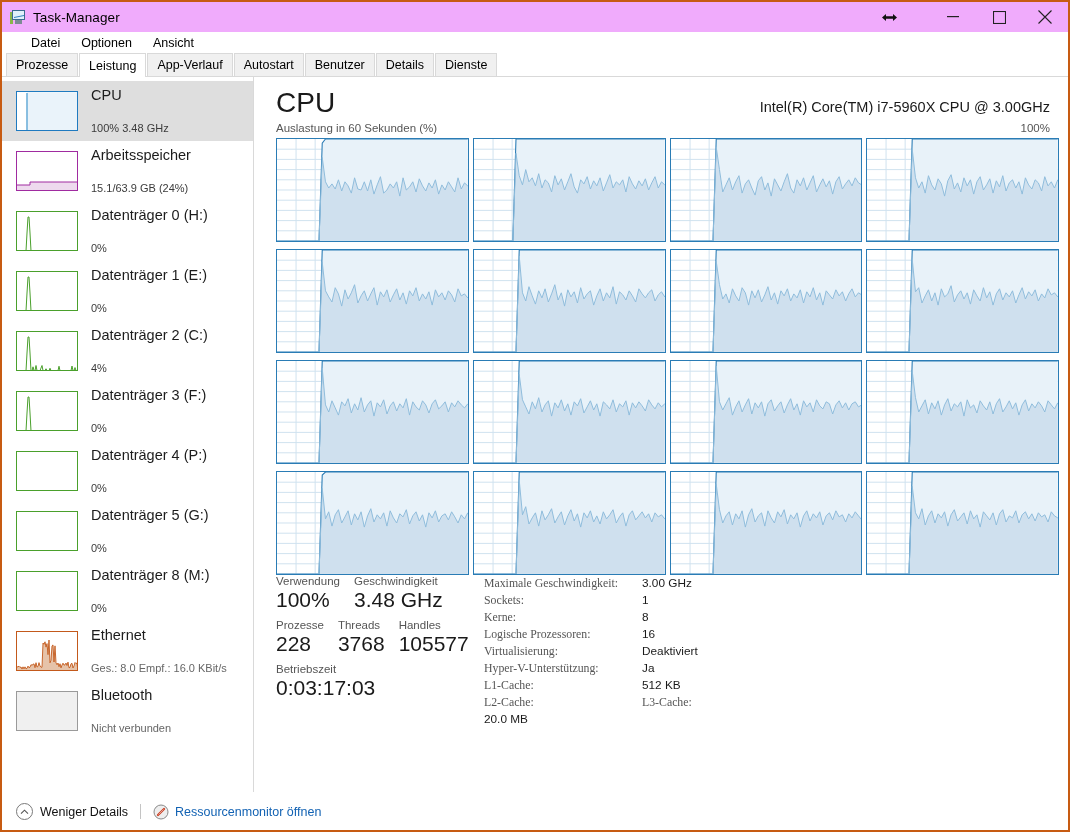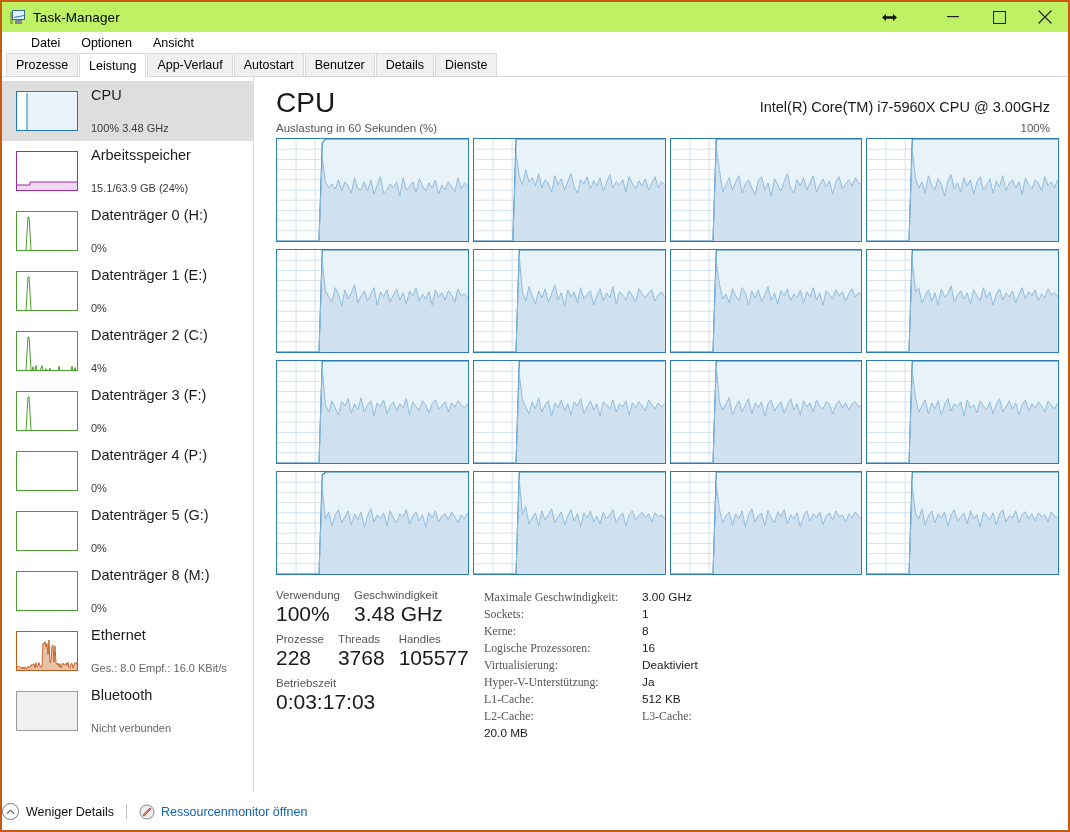--- a/index.html
+++ b/index.html
@@ -22,21 +22,21 @@
     display: flex;
     flex-direction: column;
   }
 
   
   .titlebar {
     height: 30px;
     flex: 0 0 30px;
     display: flex;
     align-items: center;
-    background: #bef264;
+    background: #f0abfc;
     position: relative;
   }
   .app-icon {
     width: 16px; height: 16px;
     margin-left: 8px; margin-right: 7px;
     position: relative;
     flex: 0 0 16px;
   }
   .app-icon .scr {
     position: absolute; left: 2px; top: 1px;
@@ -234,21 +234,20 @@
   .gcell {
     border: 1px solid #2a7cb5;
     background: #ffffff;
     position: relative;
     overflow: hidden;
   }
   .gcell svg { display: block; width: 100%; height: 100%; }
 
   
   .stats {
-    margin-top: 14px;
     display: flex;
   }
   .stats-left { width: 208px; flex: 0 0 208px; }
   .stat-row { display: flex; }
   .stat-cell { margin-right: 14px; }
   .stat-lbl {
     font-size: 11.5px;
     color: #555;
     white-space: nowrap;
   }
@@ -270,20 +269,21 @@
   }
   .sr-key { color: #555; white-space: nowrap; font-family: Liberation Serif, serif; }
   .sr-val { color: #1a1a1a; white-space: nowrap; }
 
   
   .footer {
     flex: 0 0 38px;
     height: 38px;
     display: flex;
     align-items: center;
+    padding-left: 14px;
     background: #ffffff;
     border-top: 1px solid #ffffff;
   }
   .fbtn {
     display: flex; align-items: center;
     font-size: 12.5px; color: #111;
     cursor: default;
   }
   .chev-circle {
     width: 17px; height: 17px;

